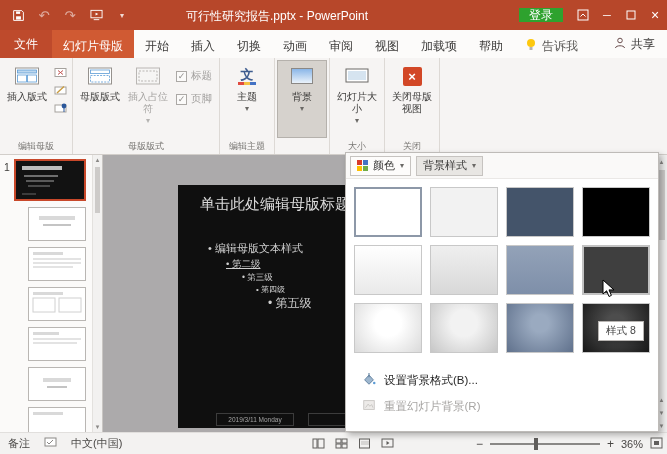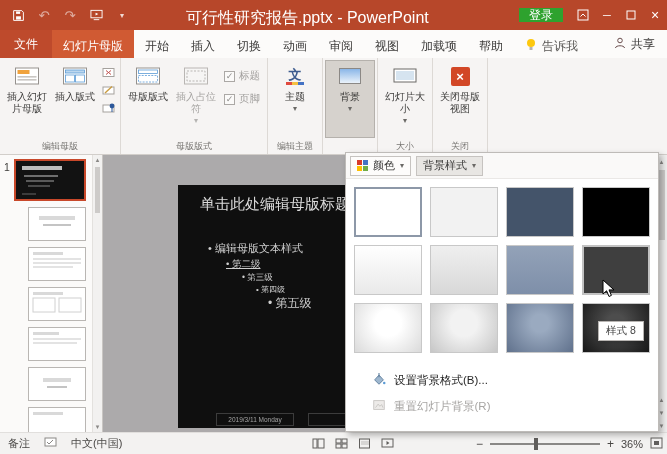--- a/index.html
+++ b/index.html
@@ -6,21 +6,21 @@
   html,body { width:667px; height:454px; overflow:hidden;
     font-family:"Liberation Sans","DejaVu Sans",sans-serif; background:#fff; }
 
   
   #titlebar { position:absolute; top:0; left:0; width:667px; height:30px;
     background:#B7472A; color:#fff; display:flex; align-items:center; }
   .qat { display:flex; align-items:center; gap:10px; padding-left:10px; }
   .qat-btn { display:flex; align-items:center; justify-content:center; width:16px; height:20px; }
   .dim { opacity:.55; font-size:13px; }
   .qat-arrow { font-size:8px; opacity:.8; }
-  #win-title { position:absolute; left:186px; top:8px; font-size:16px; color:#fff; white-space:nowrap; }
+  #win-title { position:absolute; left:186px; top:8px; font-size:12px; color:#fff; white-space:nowrap; }
   .tb-right { position:absolute; right:0; top:0; height:30px; display:flex; align-items:stretch; }
   .signin { display:flex; align-items:center; padding:0 10px; margin:8px; background:#2EA22E;
     font-size:12px; color:#fff; }
   .winbtn { width:24px; display:flex; align-items:center; justify-content:center; font-size:11px; color:#fff; }
 
   
   #tabs { position:absolute; top:30px; left:0; width:667px; height:28px; background:#FCFBFA;
     display:flex; align-items:stretch; font-size:12px; color:#3B3A39; }
   .tab { display:flex; align-items:center; padding:16px 11px; white-space:nowrap; }
   .tab-file { background:#BE4A2C; color:#fff; padding:0 14px; }
@@ -97,21 +97,21 @@
     border:1px solid #C6C3C0; background:#FDFCFB; font-size:11px; color:#3B3A39; }
   .dd-dropbtn.open { background:#E8E6E3; }
   .pal { display:grid; grid-template-columns:5px 5px; grid-template-rows:5px 5px; gap:1px; }
   .pal span { display:block; }
   .gallery { display:grid; grid-template-columns:repeat(4,68px); grid-auto-rows:50px;
     gap:8px; padding:8px; }
   .swatch { border:1px solid #C8C8C8; }
   .swatch.sel { border:2px solid #8D98A8; }
   .swatch.hov { border:2px solid #C2C2C2; }
   .dd-menu { padding-top:6px; }
-  .dd-item { display:flex; align-items:center; gap:8px; height:26px; padding:0 26px; font-size:11.5px; color:#262626; }
+  .dd-item { display:flex; align-items:center; gap:8px; height:26px; padding:0 16px; font-size:11.5px; color:#262626; }
   .dd-item.disabled { color:#A8A6A4; }
   .tooltip { position:absolute; left:252px; top:168px; background:#fff; border:1px solid #B8B5B2;
     box-shadow:2px 2px 4px rgba(0,0,0,.2); font-size:10.5px; color:#444; padding:2px 7px;
     white-space:nowrap; z-index:60; }
   #cursor { position:absolute; left:256px; top:126px; z-index:61; }
 
   
   #statusbar { position:absolute; bottom:0; left:0; width:667px; height:22px; background:#F3F2F1;
     border-top:1px solid #E1DFDD; font-size:11px; color:#484644; display:flex; align-items:center; }
   .sb-left { display:flex; align-items:center; gap:14px; padding-left:8px; }
@@ -190,31 +190,20 @@
           <path d="M1.5 11 C1.5 8 10.5 8 10.5 11" fill="none" stroke="#6b4f4f"></path>
         </svg>
     </span>
     <span>共享</span>
   </div>
 </div>
 
 <div id="ribbon">
 
   <div class="grp">
-    <div class="bigbtn">
-      <span class="ic">
-        <svg width="26" height="22" viewBox="0 0 26 22">
-            <rect x="1.5" y="3" width="23" height="16" fill="#fff" stroke="#95918D"></rect>
-            <rect x="3.5" y="5" width="12" height="4" fill="#F0A23C"></rect>
-            <rect x="3.5" y="11" width="19" height="1.6" fill="#C9C6C2"></rect>
-            <rect x="3.5" y="14" width="19" height="1.6" fill="#C9C6C2"></rect>
-          </svg>
-      </span>
-      <span>插入幻灯片母版</span>
-    </div>
     <div class="bigbtn">
       <span class="ic">
         <svg width="26" height="22" viewBox="0 0 26 22">
             <rect x="1.5" y="3" width="23" height="16" fill="#fff" stroke="#95918D"></rect>
             <rect x="3.5" y="5" width="19" height="3" fill="#BDD7EE" stroke="#5B9BD5" stroke-width=".8"></rect>
             <rect x="3.5" y="10" width="9" height="7" fill="#fff" stroke="#5B9BD5" stroke-width=".8"></rect>
             <rect x="13.5" y="10" width="9" height="7" fill="#fff" stroke="#5B9BD5" stroke-width=".8"></rect>
           </svg>
       </span>
       <span>插入版式</span>

